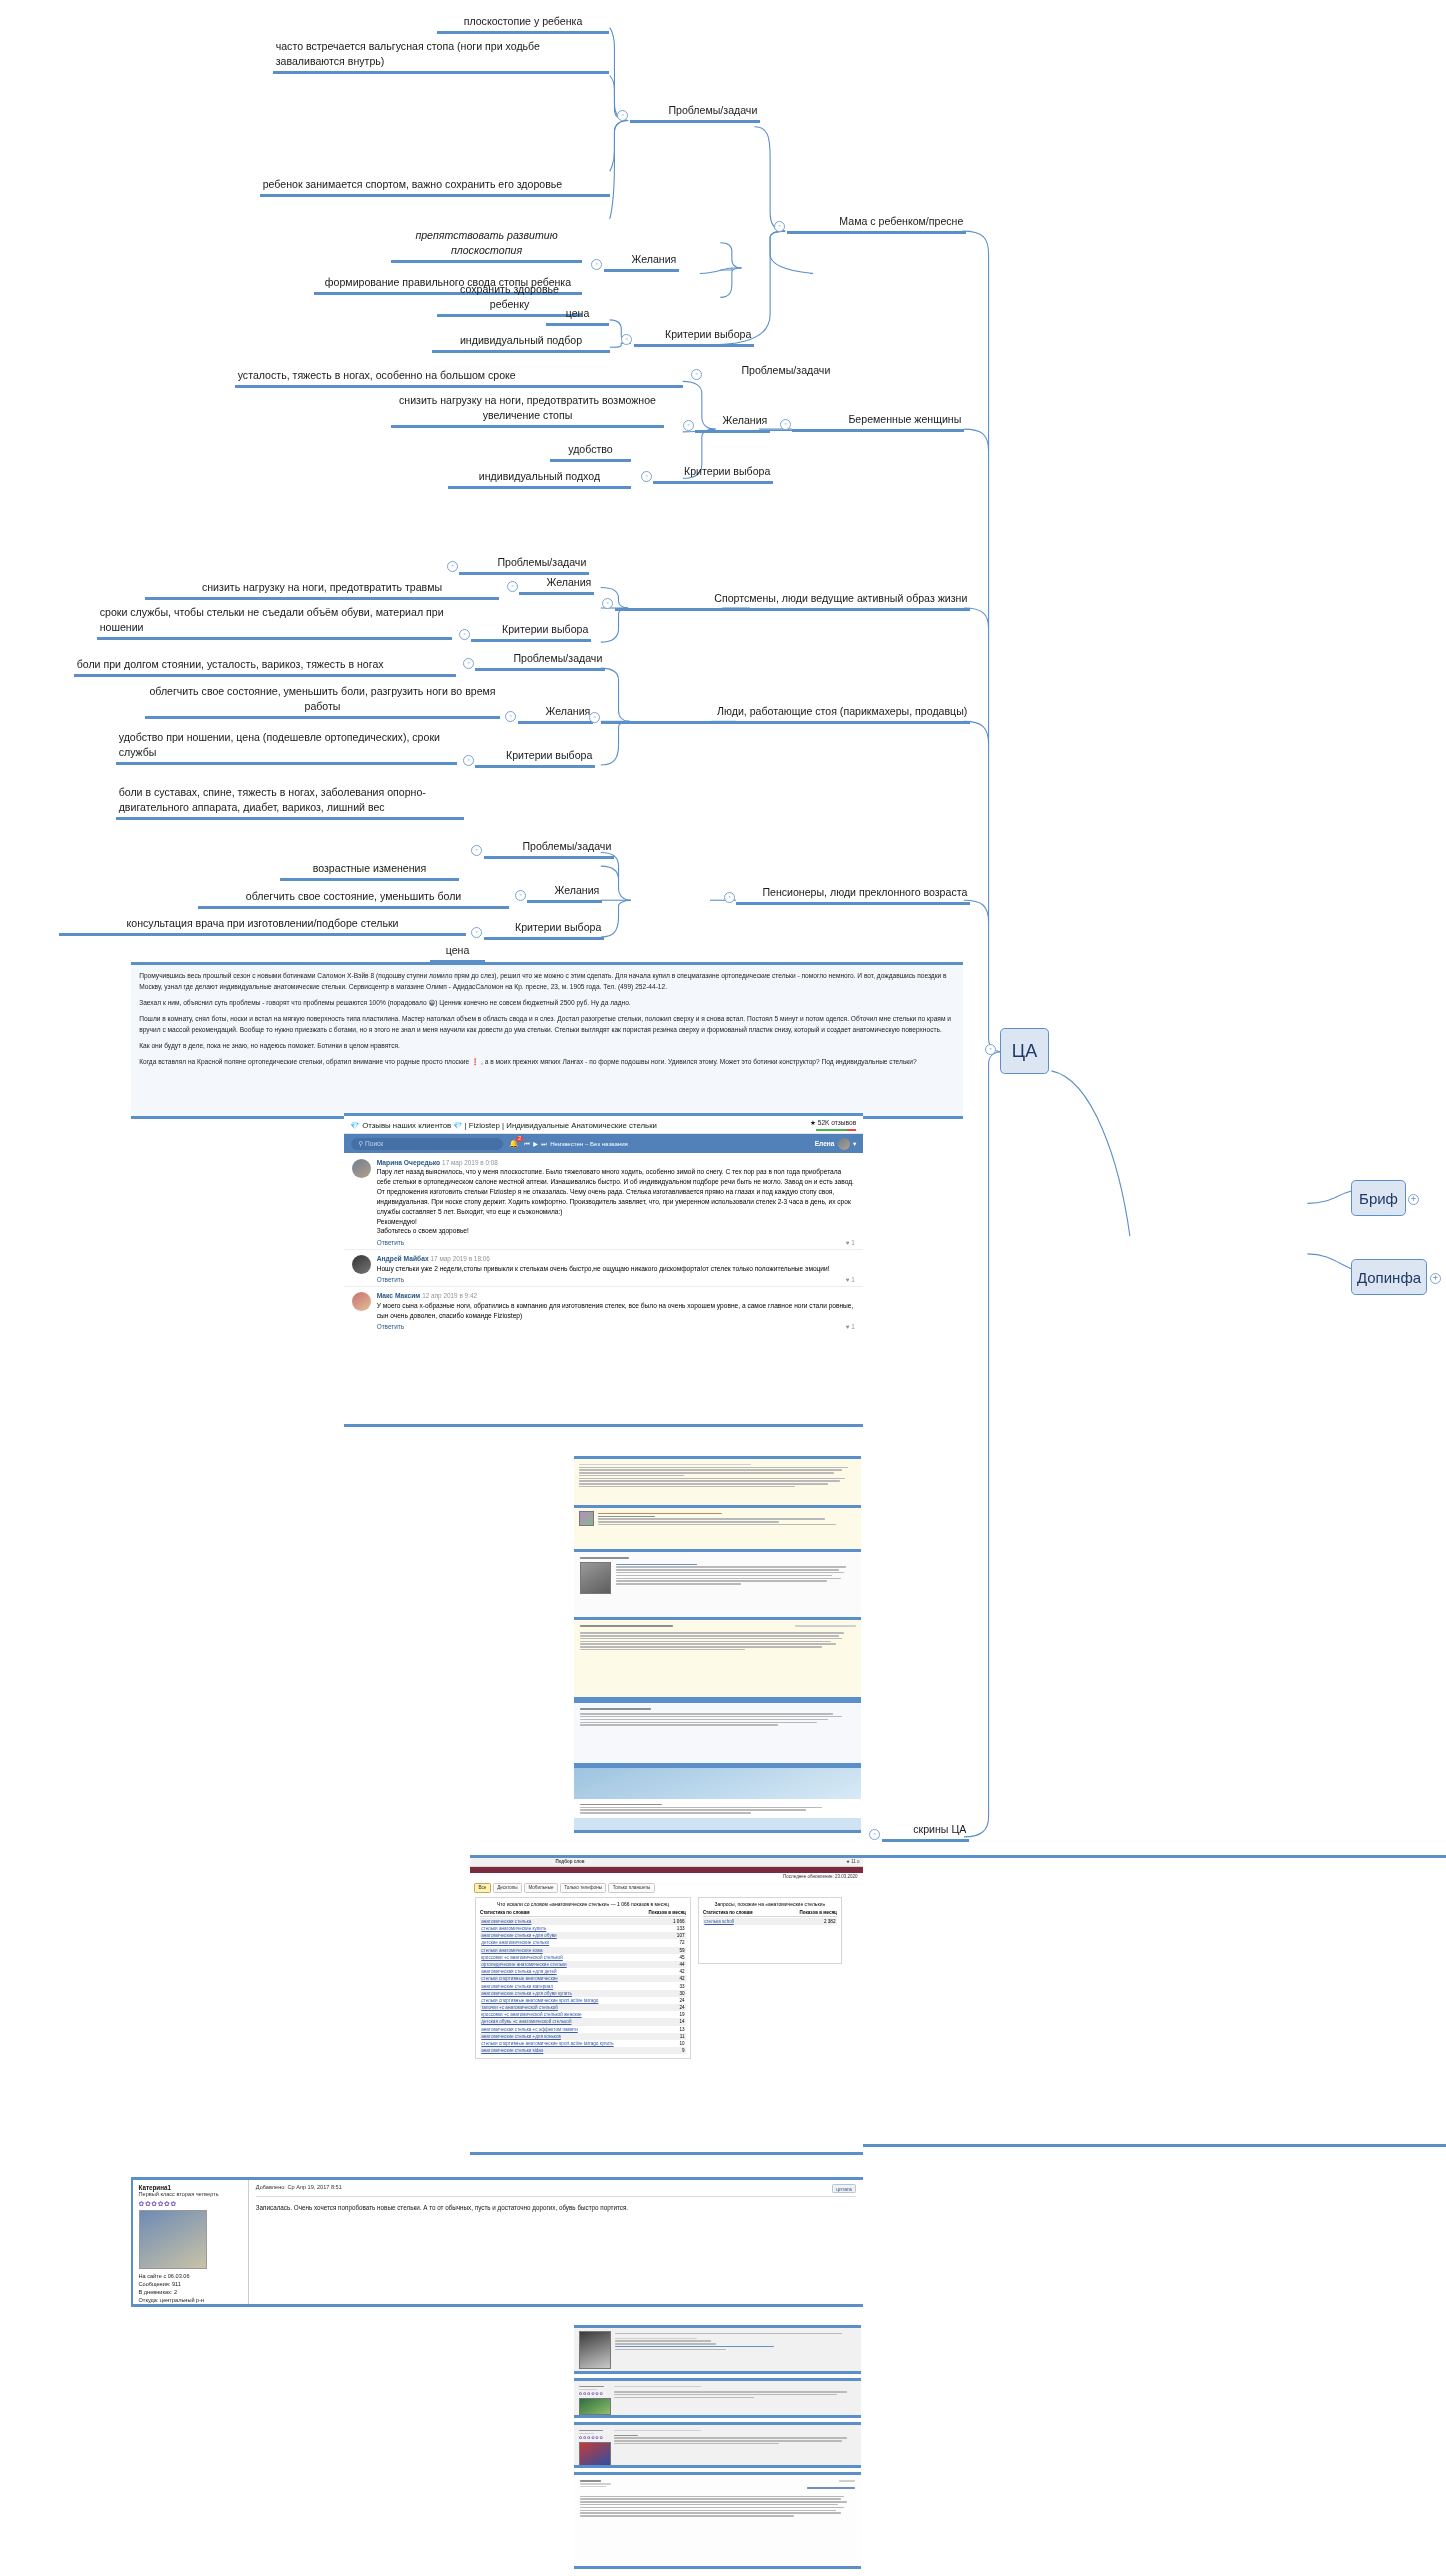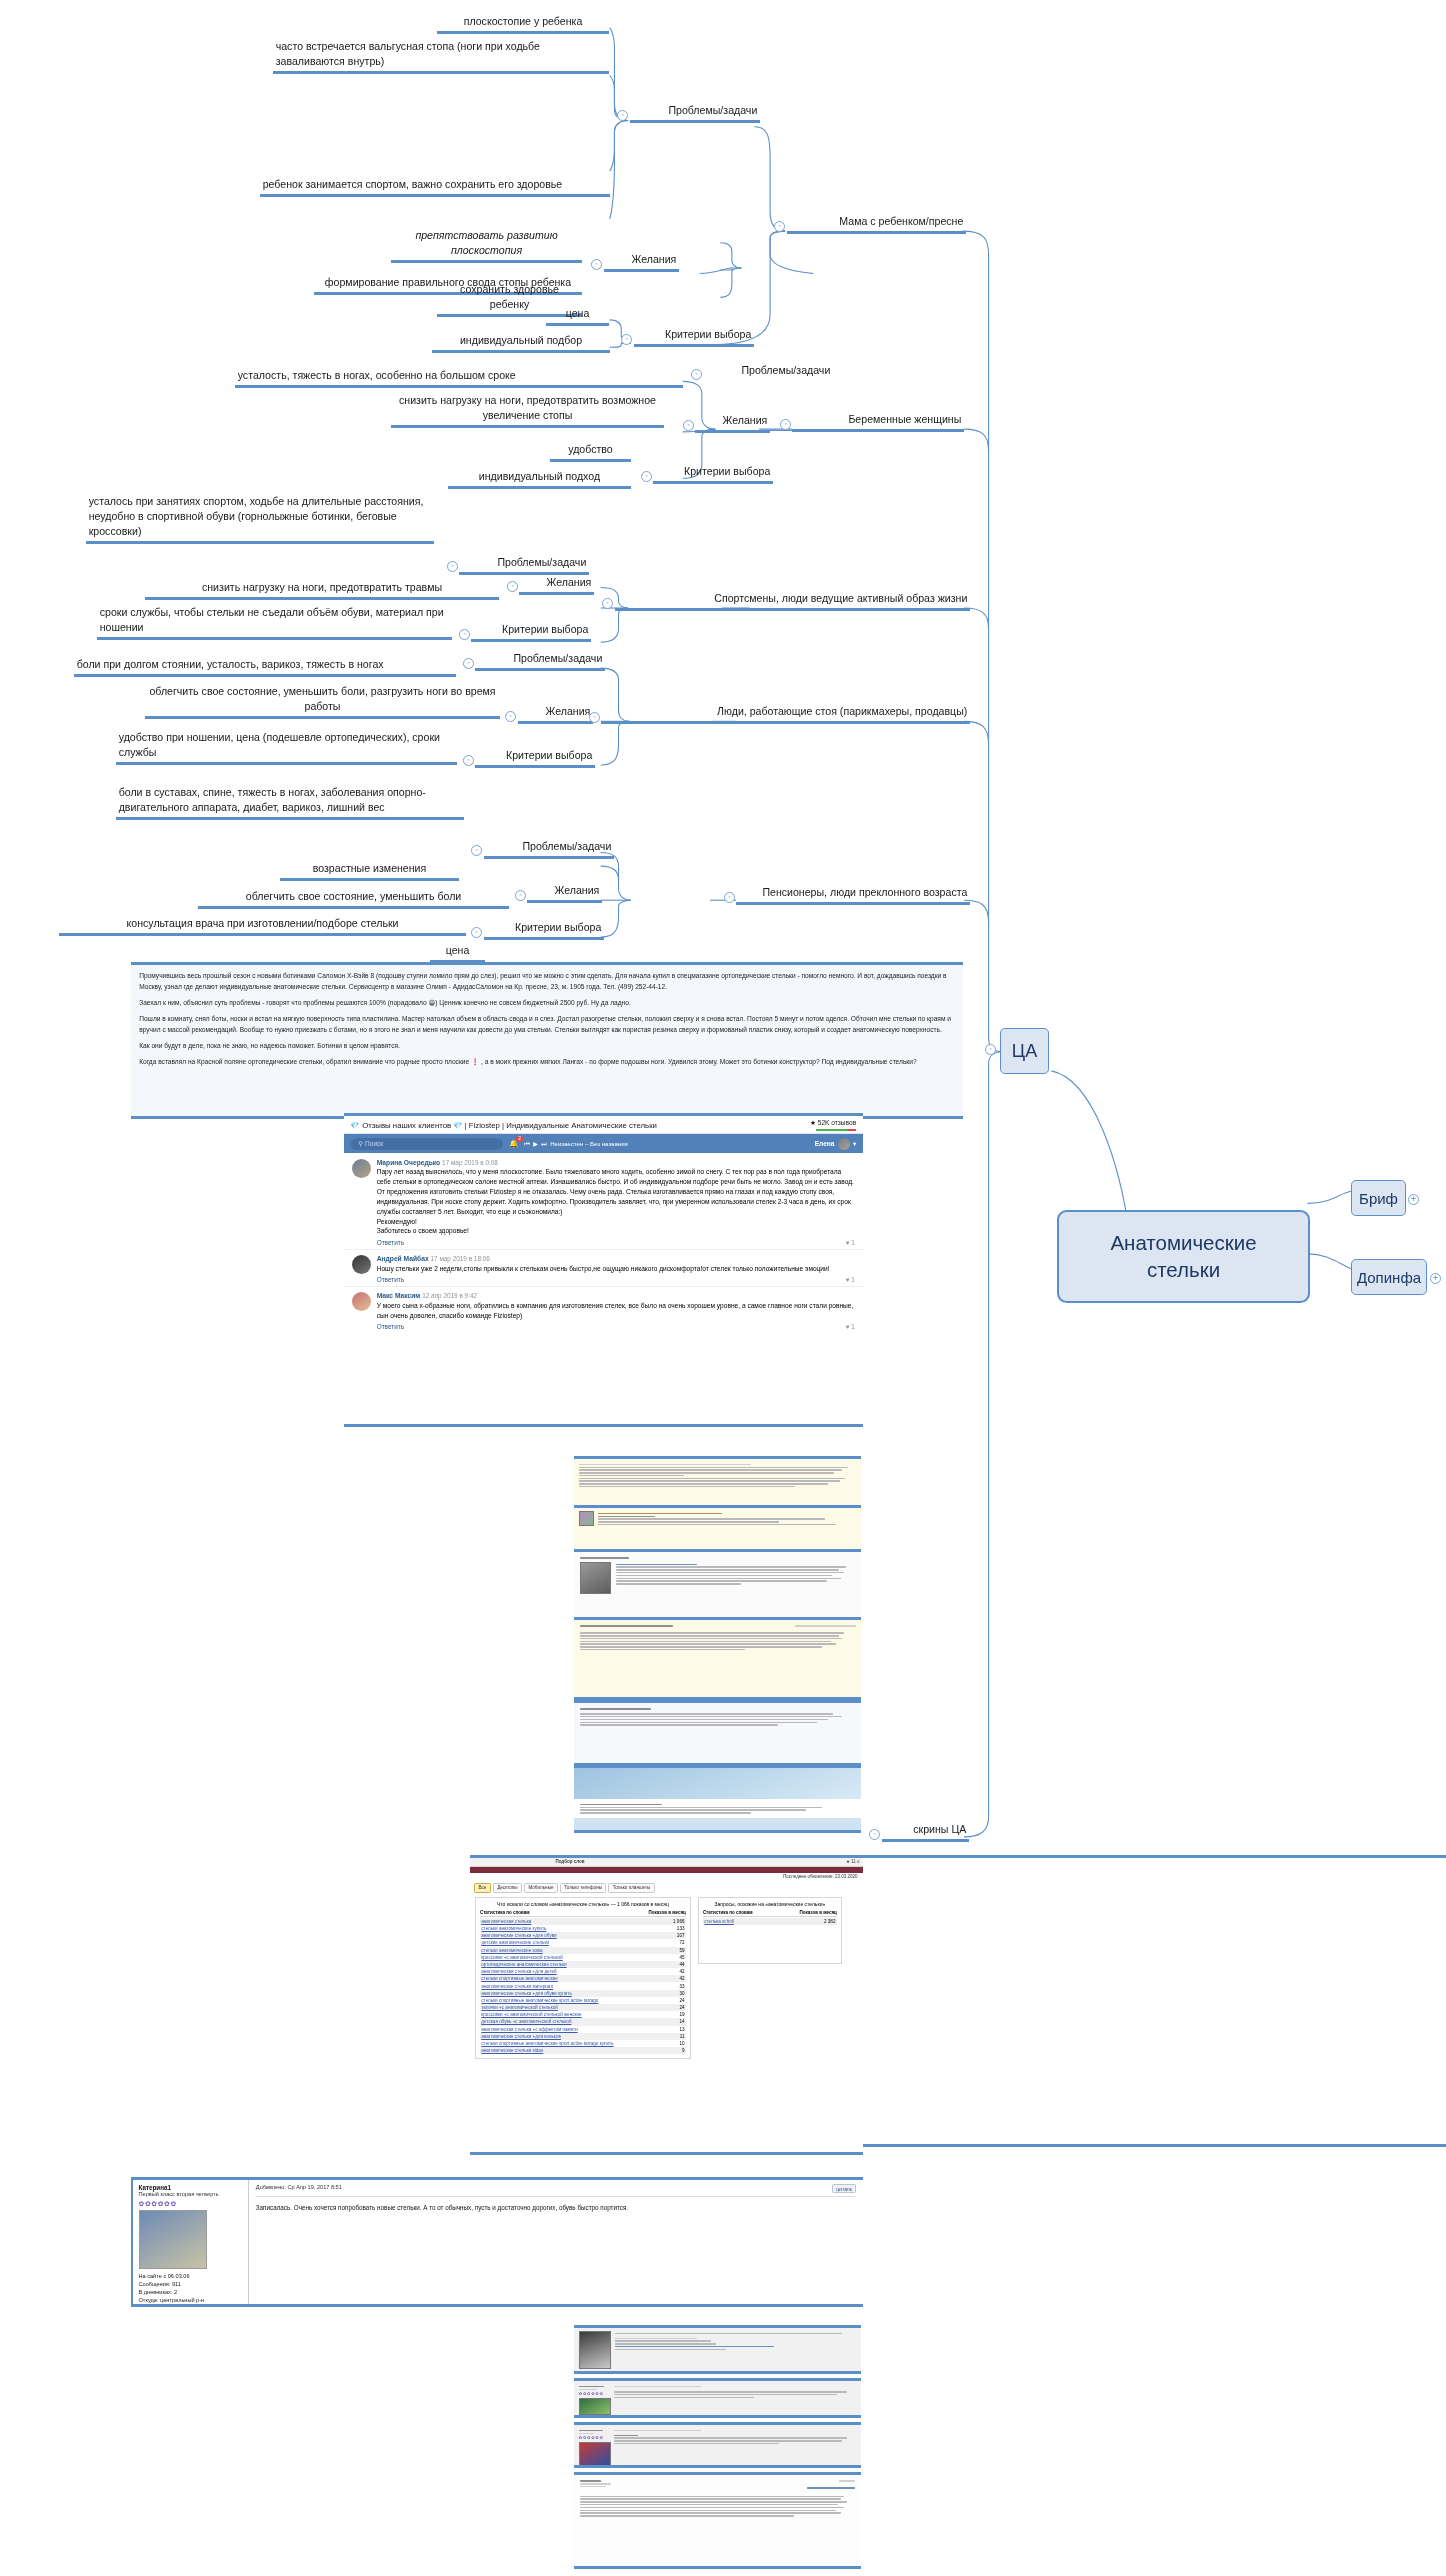--- a/index.html
+++ b/index.html
@@ -263,21 +263,20 @@
   <div class="mnode nb" style="left:695px;top:412px;width:75px;border-bottom:3.4px solid #5b8fc9;">Желания</div>
 
   <div class="mnode cen" style="left:550px;top:441px;width:81px;">удобство</div>
   <div class="mnode cen" style="left:448px;top:468px;width:183px;">индивидуальный подход</div>
   <span class="tog" style="left:641px;top:471px;">-</span>
   <div class="mnode nb" style="left:653px;top:463px;width:120px;border-bottom:3.4px solid #5b8fc9;">Критерии выбора</div>
 
   <span class="tog" style="left:780px;top:419px;">-</span>
   <div class="mnode nb" style="left:792px;top:411px;width:172px;border-bottom:3.4px solid #5b8fc9;">Беременные женщины</div>
 
-  <div class="mnode" style="left:86px;top:493px;width:348px;">усталось при занятиях спортом, ходьбе на длительные расстояния, неудобно в спортивной обуви (горнолыжные ботинки, беговые кроссовки)</div>
   <span class="tog" style="left:447px;top:561px;">-</span>
   <div class="mnode nb" style="left:459px;top:554px;width:130px;border-bottom:3.4px solid #5b8fc9;">Проблемы/задачи</div>
 
   <div class="mnode cen" style="left:145px;top:579px;width:354px;">снизить нагрузку на ноги, предотвратить травмы</div>
   <span class="tog" style="left:507px;top:581px;">-</span>
   <div class="mnode nb" style="left:519px;top:574px;width:75px;border-bottom:3.4px solid #5b8fc9;">Желания</div>
 
   <div class="mnode" style="left:97px;top:604px;width:355px;">сроки службы, чтобы стельки не съедали объём обуви, материал при ношении</div>
   <span class="tog" style="left:459px;top:629px;">-</span>
   <div class="mnode nb" style="left:471px;top:621px;width:120px;border-bottom:3.4px solid #5b8fc9;">Критерии выбора</div>
@@ -316,24 +315,20 @@
   <div class="mnode cen" style="left:430px;top:942px;width:55px;">цена</div>
 
   <span class="tog" style="left:724px;top:892px;">-</span>
   <div class="mnode nb" style="left:736px;top:884px;width:234px;border-bottom:3.4px solid #5b8fc9;">Пенсионеры, люди преклонного возраста</div>
 
   <span class="tog" style="left:985px;top:1044px;">-</span>
   <div class="keynode" style="left:1000px;top:1028px;width:49px;height:46px;font-size:18px;">
     <span>ЦА</span>
   </div>
 
-  <div class="keynode" id="center-node" style="left:1057px;top:1210px;width:253px;height:93px;flex-direction:column;">
-    <span>Анатомические</span>
-    <span>стельки</span>
-  </div>
 
   <div class="keynode" style="left:1351px;top:1180px;width:55px;height:36px;font-size:15px;">
     <span>Бриф</span>
   </div>
   <span class="tog" style="left:1408px;top:1194px;">+</span>
 
   <div class="keynode" style="left:1351px;top:1259px;width:76px;height:36px;font-size:15px;">
     <span>Допинфа</span>
   </div>
   <span class="tog" style="left:1430px;top:1273px;">+</span>

